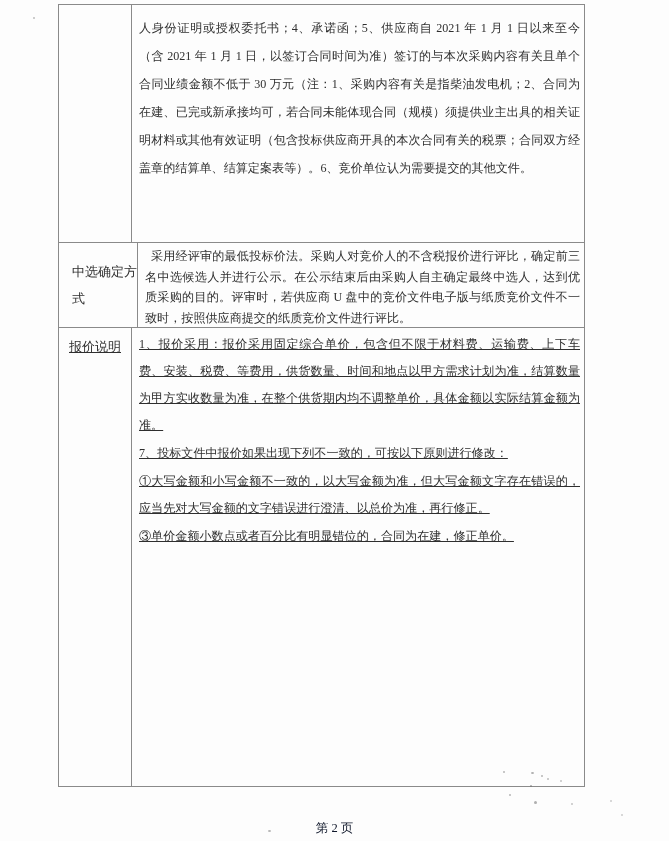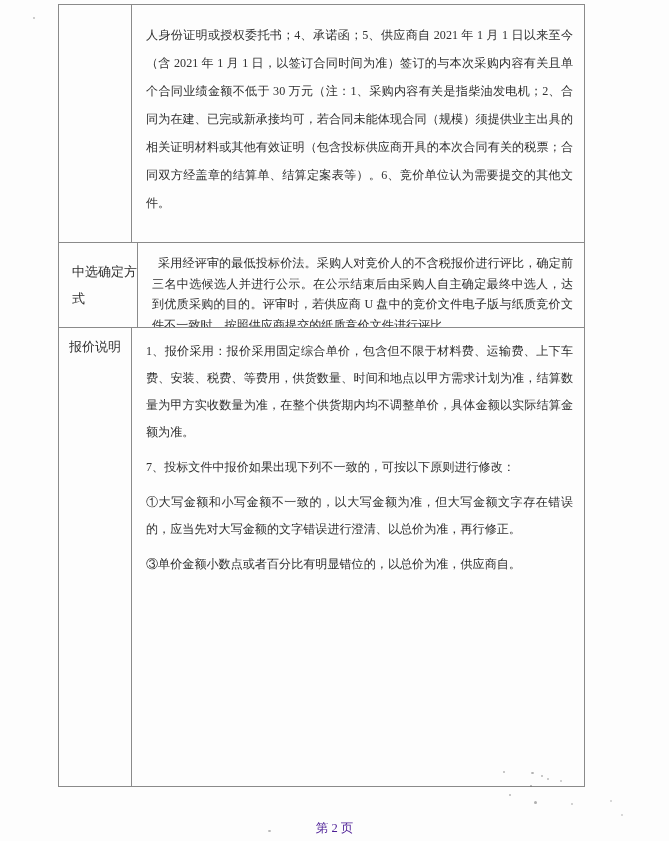--- a/index.html
+++ b/index.html
@@ -11,21 +11,21 @@
     color:#2f2f2f;
     overflow:hidden;
   }
   .doc-table {
     position:absolute; left:58px; top:4px;
     width:525px;
     border:1px solid #8a8a8a;
     background:#fdfdfd;
   }
   .row { display:flex; border-bottom:1px solid #8a8a8a; }
-  .row:last-child { border-bottom:none; }
+  .row:last-child { border-bottom:none;text-decoration:underline; }
   .r0 { height:237px; }
   .r1 { height:84px; }
   .r2 { height:458px; }
   .label-cell {
     flex:none; width:72px;
     border-right:1px solid #8a8a8a;
     display:flex; justify-content:center; align-items:flex-start;
     font-size:13px; line-height:27px;
     overflow:hidden;
   }
@@ -35,26 +35,26 @@
   .content-cell {
     flex:1;
     padding:8px 3px 0 6px;
     font-size:12.1px;
     line-height:28px;
     text-align:justify;
     overflow:hidden;
   }
   .r1 .content-cell { padding-top:2px; line-height:20.5px; }
   .r2 .content-cell { padding-top:2px; line-height:27px; }
-  .content-cell p { margin:8px; }
+  .content-cell p { margin:1px; }
   .indent-15 { text-indent:1.5em; }
   .indent-05 { text-indent:0.5em; }
   .footer {
     position:absolute; left:0; top:820px; width:669px;
-    text-align:center; font-size:12.5px; color:#4c1d95;
+    text-align:center; font-size:12.5px; color:#0f172a;
   }
   .speck {
     position:absolute; display:block;
     background:#6f6f6f; border-radius:50%;
   }
 </style>
 </head>
 <body>
 
 <div class="page">
@@ -81,21 +81,21 @@
     </div>
 
     <div class="row r2">
       <div class="cell label-cell">
         <span class="label-text">报价说明</span>
       </div>
       <div class="cell content-cell">
         <p>1、报价采用：报价采用固定综合单价，包含但不限于材料费、运输费、上下车费、安装、税费、等费用，供货数量、时间和地点以甲方需求计划为准，结算数量为甲方实收数量为准，在整个供货期内均不调整单价，具体金额以实际结算金额为准。</p>
         <p>7、投标文件中报价如果出现下列不一致的，可按以下原则进行修改：</p>
         <p>①大写金额和小写金额不一致的，以大写金额为准，但大写金额文字存在错误的，应当先对大写金额的文字错误进行澄清、以总价为准，再行修正。</p>
-        <p>③单价金额小数点或者百分比有明显错位的，以总价为准，供应商自。</p>
+        <p>③单价金额小数点或者百分比有明显错位的，合同为在建，修正单价。</p>
       </div>
     </div>
 
   </div>
 
   <div class="footer">第 2 页</div>
 
   <i class="speck" style="left:33px;top:17px;width:2px;height:2px;opacity:.45"></i>
   <i class="speck" style="left:268px;top:830px;width:3px;height:2px;opacity:.5"></i>
   <i class="speck" style="left:503px;top:771px;width:2px;height:2px;opacity:.5"></i>

